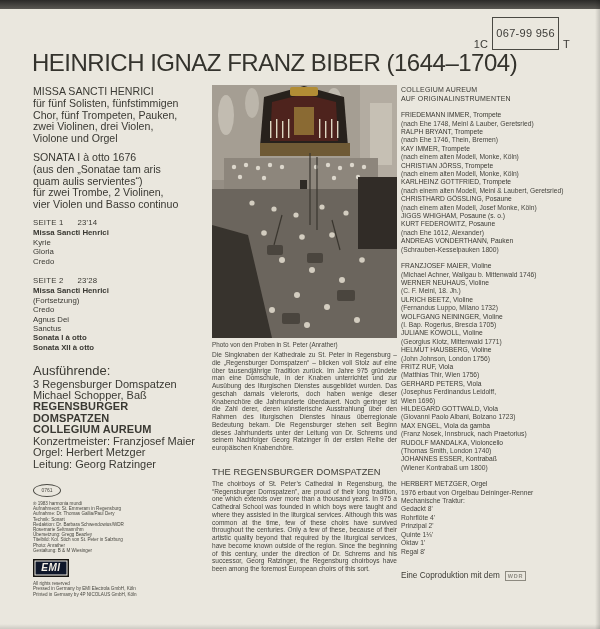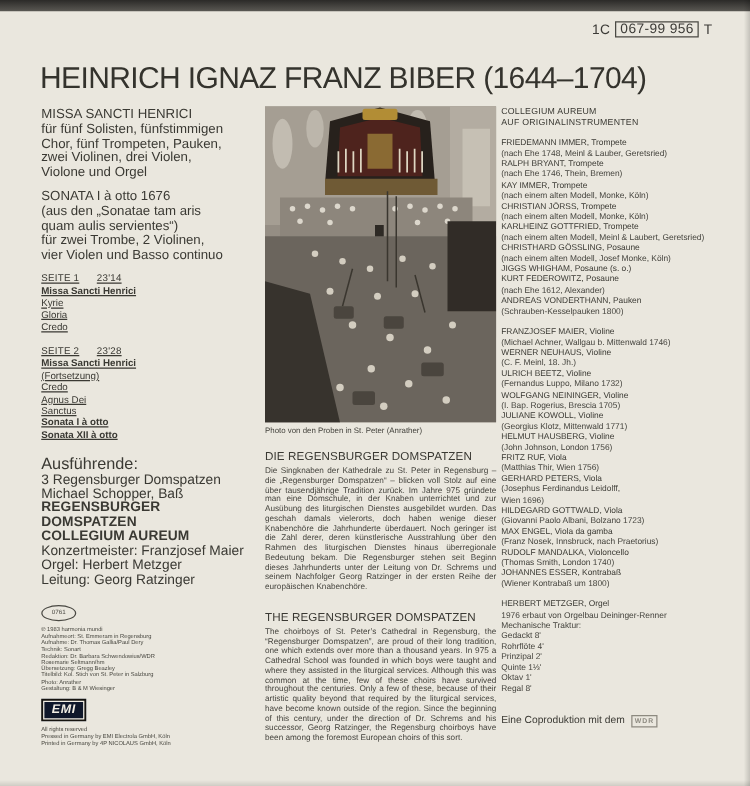--- a/index.html
+++ b/index.html
@@ -7,35 +7,35 @@
   .page { position:relative; width:600px; height:629px; background:#eae7de; overflow:hidden; color:#3a3933; }
   .top-band { position:absolute; left:0; top:0; width:600px; height:9px;
               background:linear-gradient(#2b2a28,#5a5853); }
   .right-shadow { position:absolute; right:0; top:0; width:5px; height:100%;
               background:linear-gradient(to left, rgba(0,0,0,.16), rgba(0,0,0,0)); }
   .bottom-shadow { position:absolute; left:0; bottom:0; width:100%; height:5px;
               background:linear-gradient(to top, rgba(0,0,0,.12), rgba(0,0,0,0)); }
 
   .catalog { position:absolute; top:17px; right:30px; display:flex; align-items:flex-end; gap:4px;
              font-size:11px; letter-spacing:.3px; color:#3c3b37; }
-  .catbox { border:1px solid #4a4943; padding:0 3px; line-height:11px; }
+  .catbox { border:1px solid #4a4943; padding:10px 3px; line-height:11px; }
 
   .title { position:absolute; left:32px; top:49px; font-size:24px; font-weight:400;
            letter-spacing:-.5px; white-space:nowrap; color:#34332d; }
 
   .col { position:absolute; top:86px; }
   .col-left { left:33px; width:174px; }
   .col-mid  { left:212px; top:85px; width:185px; }
   .col-right{ left:401px; width:173px; }
 
   .pre { white-space:pre-line; }
 
   
   .work { margin-bottom:7px; font-size:10.6px; line-height:11.8px; }
-  .sides { font-size:7.8px; line-height:9.4px;text-decoration:underline; }
+  .sides { font-size:7.8px; line-height:9.4px; }
   .side { margin-bottom:10px; }
   .side-head { display:flex; gap:14px; margin-bottom:1px; letter-spacing:.2px; }
   .t-line.b { font-weight:700; }
   .performers { margin-top:13px; font-size:11px; line-height:11.4px; }
   .performers-heading { margin-bottom:2px; font-size:13px; }
   .p-line.b { font-weight:700; letter-spacing:.1px; }
   .badge { margin-top:14px; width:28px; height:13px; border:1px solid #4a4943; border-radius:50%;
            display:flex; align-items:center; justify-content:center; font-size:5px; color:#4a4943; }
   .credits { margin-top:4px; font-size:4.6px; line-height:5.2px; color:#47463f; }
   .emi { margin-top:6px; width:36px; height:18px; background:#0f172a; color:#f2eee4;
@@ -222,21 +222,20 @@
           <circle cx="95" cy="240" r="3"></circle>
       </g>
       <g fill="#4a453e">
         <rect x="55" y="160" width="16" height="10" rx="2"></rect>
           <rect x="95" y="168" width="16" height="10" rx="2"></rect>
         <rect x="125" y="205" width="18" height="11" rx="2"></rect>
           <rect x="70" y="228" width="18" height="11" rx="2"></rect>
       </g>
     </svg>
     <div class="caption">Photo von den Proben in St. Peter (Anrather)</div>
-    <div class="mid-h">DIE REGENSBURGER DOMSPATZEN</div>
     <div class="mid-p">Die Singknaben der Kathedrale zu St. Peter in Regensburg – die „Regensburger Domspatzen“ – blicken voll Stolz auf eine über tausendjährige Tradition zurück. Im Jahre 975 gründete man eine Domschule, in der Knaben unterrichtet und zur Ausübung des liturgischen Dienstes ausgebildet wurden. Das geschah damals vielerorts, doch haben wenige dieser Knabenchöre die Jahrhunderte überdauert. Noch geringer ist die Zahl derer, deren künstlerische Ausstrahlung über den Rahmen des liturgischen Dienstes hinaus überregionale Bedeutung bekam. Die Regensburger stehen seit Beginn dieses Jahrhunderts unter der Leitung von Dr. Schrems und seinem Nachfolger Georg Ratzinger in der ersten Reihe der europäischen Knabenchöre.</div>
     <div class="mid-h second">THE REGENSBURGER DOMSPATZEN</div>
     <div class="mid-p">The choirboys of St. Peter’s Cathedral in Regensburg, the “Regensburger Domspatzen”, are proud of their long tradition, one which extends over more than a thousand years. In 975 a Cathedral School was founded in which boys were taught and where they assisted in the liturgical services. Although this was common at the time, few of these choirs have survived throughout the centuries. Only a few of these, because of their artistic quality beyond that required by the liturgical services, have become known outside of the region. Since the beginning of this century, under the direction of Dr. Schrems and his successor, Georg Ratzinger, the Regensburg choirboys have been among the foremost European choirs of this sort.</div>
   </div>
 
   <div class="col col-right">
     <div class="r-h">COLLEGIUM AUREUM</div>
     <div class="r-h">AUF ORIGINALINSTRUMENTEN</div>
     <div class="players">
         <div class="player">

